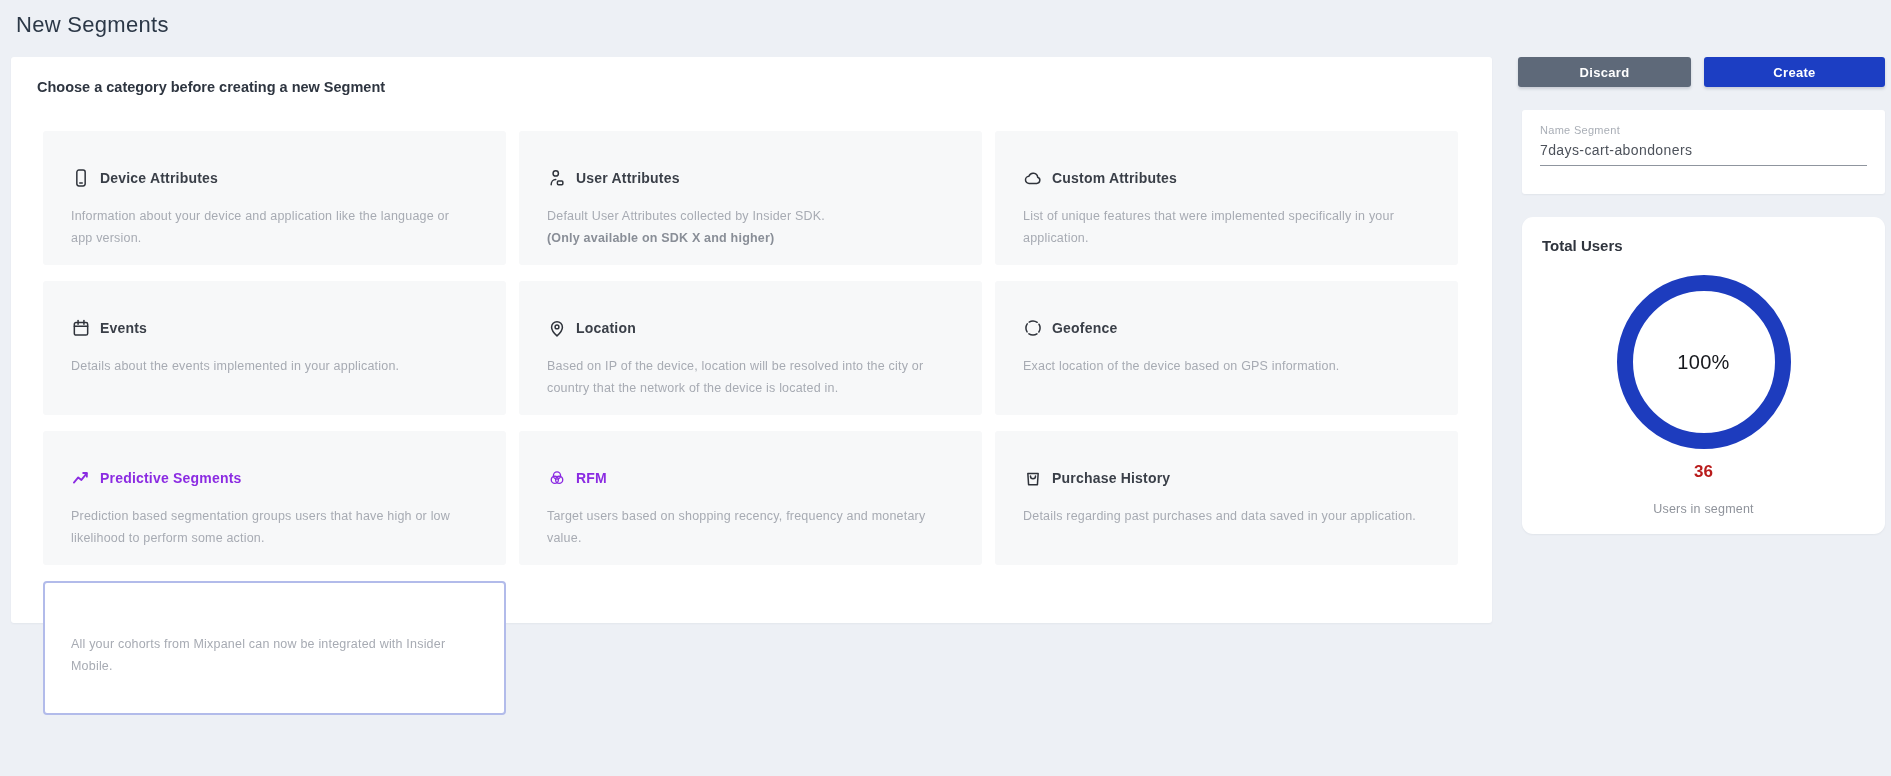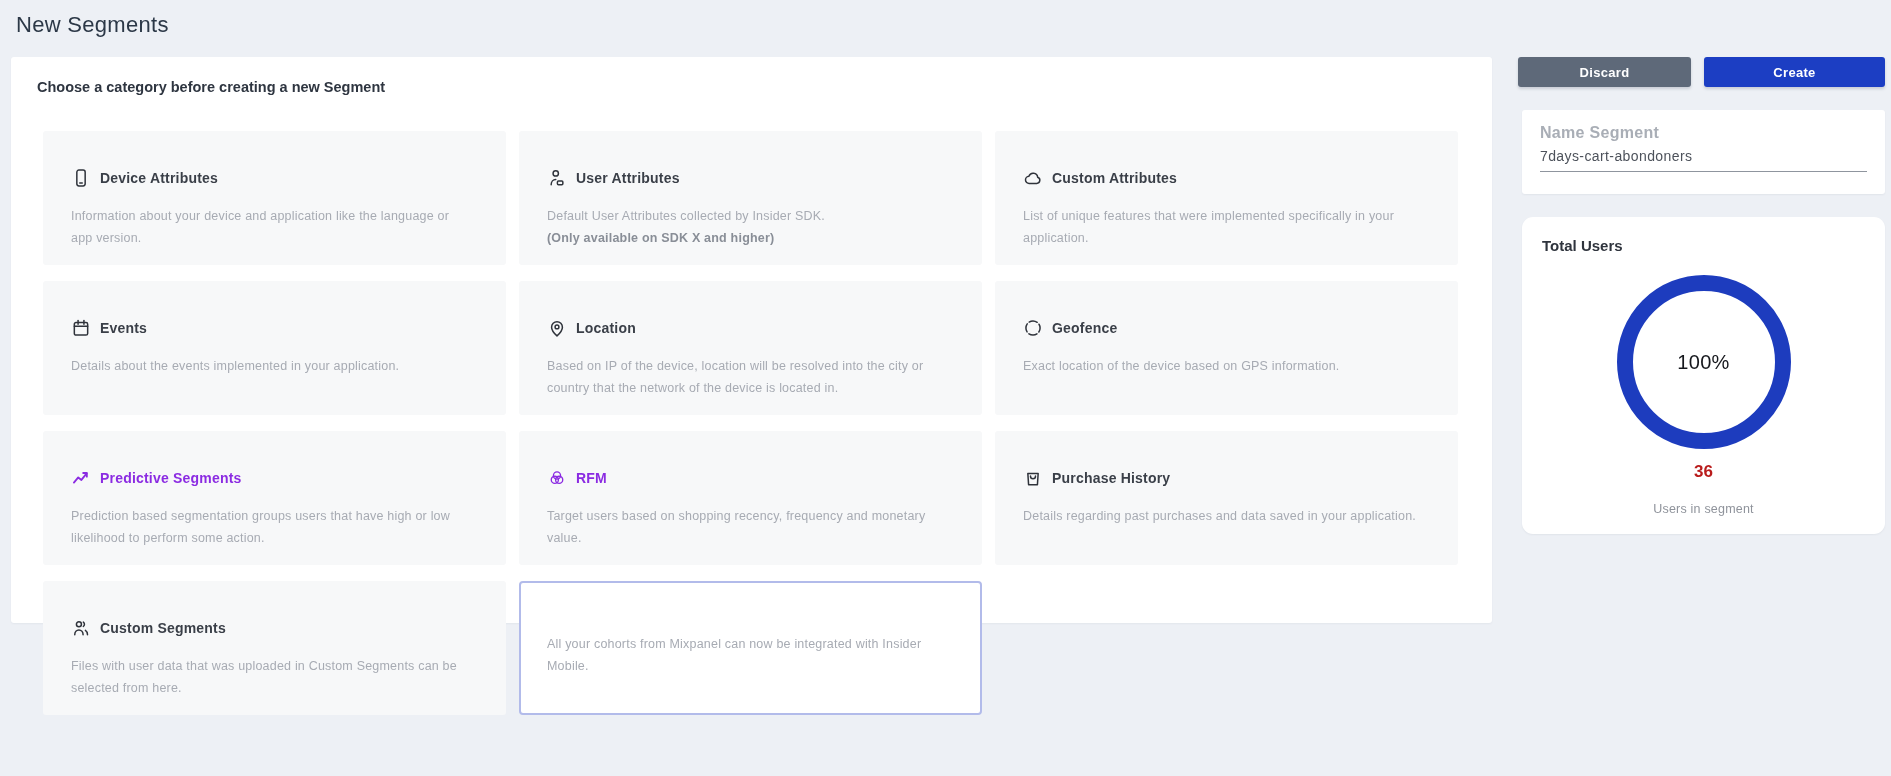--- a/index.html
+++ b/index.html
@@ -59,21 +59,21 @@
     letter-spacing:.3px; cursor:pointer; box-shadow:0 2px 3px rgba(40,50,70,.18);
   }
   .btn-discard { left:1518px; width:173px; background:#5e6979; }
   .btn-create  { left:1704px; width:181px; background:#1c3ec3; }
 
   .name-card {
     position:absolute; left:1522px; top:110px; width:363px; height:84px;
     background:#ffffff; border-radius:3px; box-shadow:0 1px 2px rgba(40,50,70,.06);
     padding:14px 18px 0 18px;
   }
-  .name-label { font-size:16px; color:#a9aeb6; letter-spacing:.3px;font-weight:bold; }
+  .name-label { font-size:11px; color:#a9aeb6; letter-spacing:.3px; }
   .name-input {
     display:block; width:100%; margin-top:6px; padding:0 0 7px 0;
     border:none; border-bottom:1px solid #8f959e; outline:none; background:transparent;
     font-family:inherit; font-size:14px; color:#4d525b; letter-spacing:.4px;
   }
 
   .users-card {
     position:absolute; left:1522px; top:217px; width:363px; height:317px;
     background:#ffffff; border-radius:11px; box-shadow:0 1px 2px rgba(40,50,70,.06);
     padding:20px 20px 0 20px; text-align:center;
@@ -215,34 +215,20 @@
                 <path d="M5.8 6.5h12.4l-.9 13.5H6.7z"></path>
                 <path d="M9 9.5v.5a3 3 0 0 0 6 0v-.5"></path>
               </svg>
           </span>
           <span class="tile-title">Purchase History</span>
         </div>
         <div class="tile-desc">Details regarding past purchases and data saved in your application.</div>
       </div>
 
 
-      <div class="tile">
-        <div class="tile-head">
-          <span class="tile-icon">
-            <svg viewBox="0 0 24 24" fill="none" stroke="currentColor" stroke-width="1.8" stroke-linecap="round" stroke-linejoin="round">
-                <circle cx="9.5" cy="7.5" r="3"></circle>
-                <path d="M4.5 20c0-3.2 2.2-5.5 5-5.5s5 2.3 5 5.5"></path>
-                <path d="M14.8 4.9a3.2 3.2 0 0 1 0 5.2"></path>
-                <path d="M17.3 14.8c1.6 1 2.5 2.8 2.5 5.2"></path>
-              </svg>
-          </span>
-          <span class="tile-title">Custom Segments</span>
-        </div>
-        <div class="tile-desc">Files with user data that was uploaded in Custom Segments can be selected from here.</div>
-      </div>
 
       <div class="tile selected">
         <div class="tile-desc">All your cohorts from Mixpanel can now be integrated with Insider Mobile.</div>
       </div>
 
     </div>
   </div>
 
   <button class="btn btn-discard">Discard</button>
   <button class="btn btn-create">Create</button>

